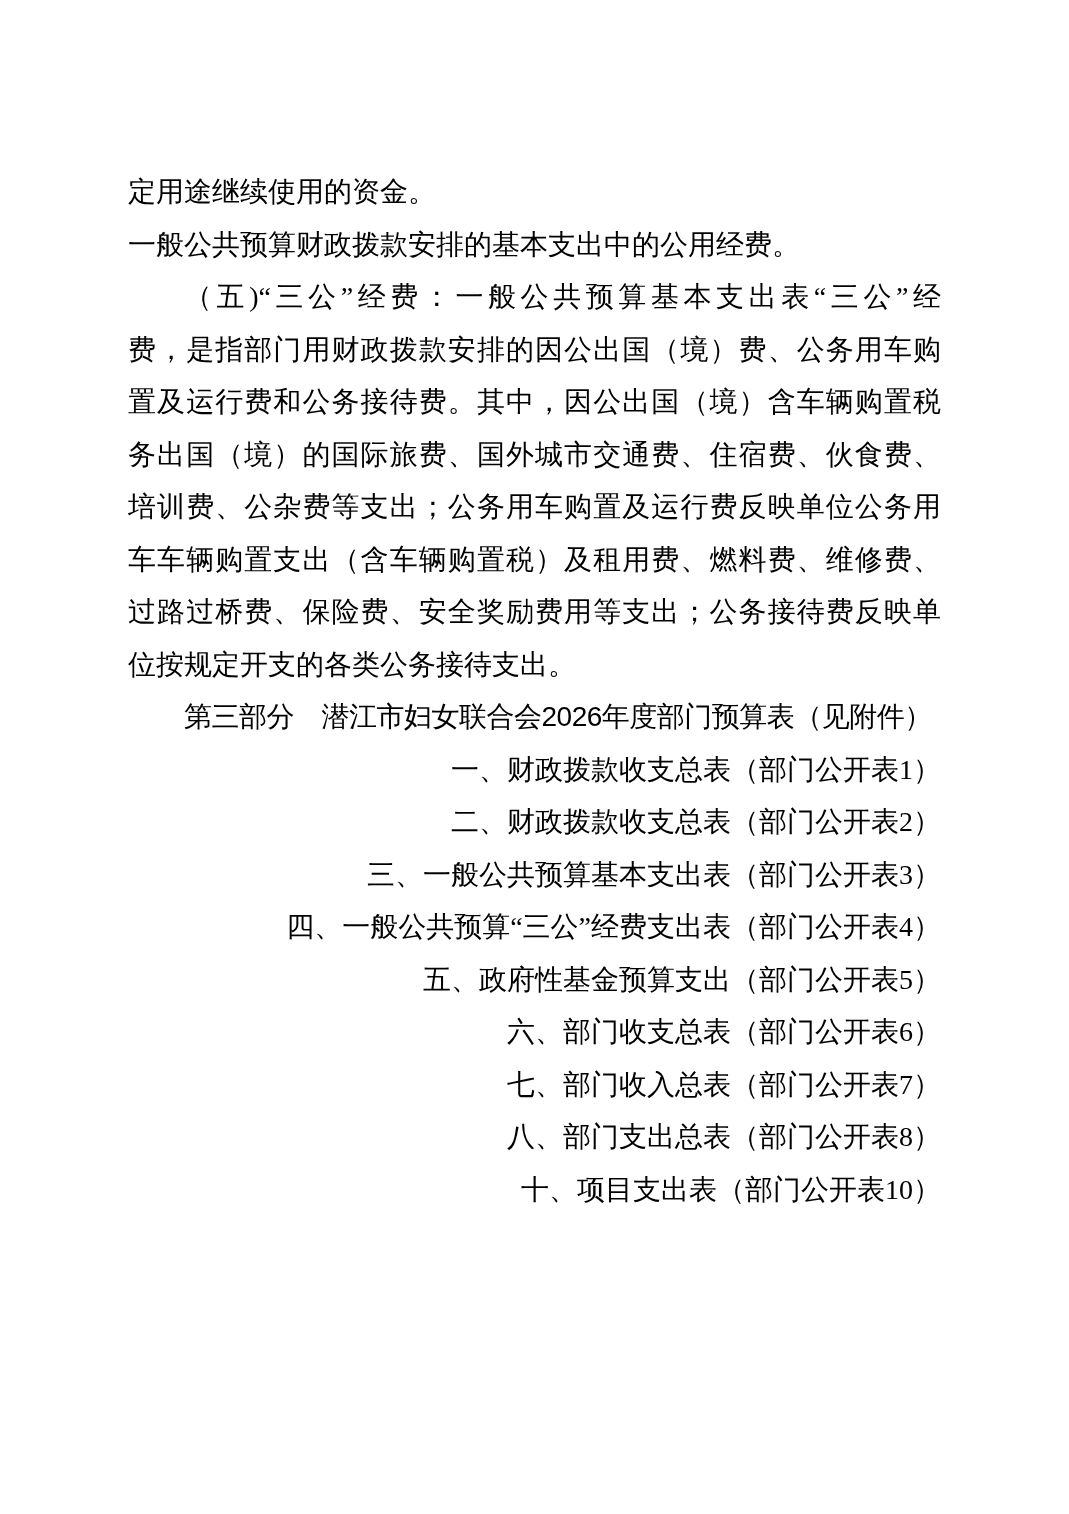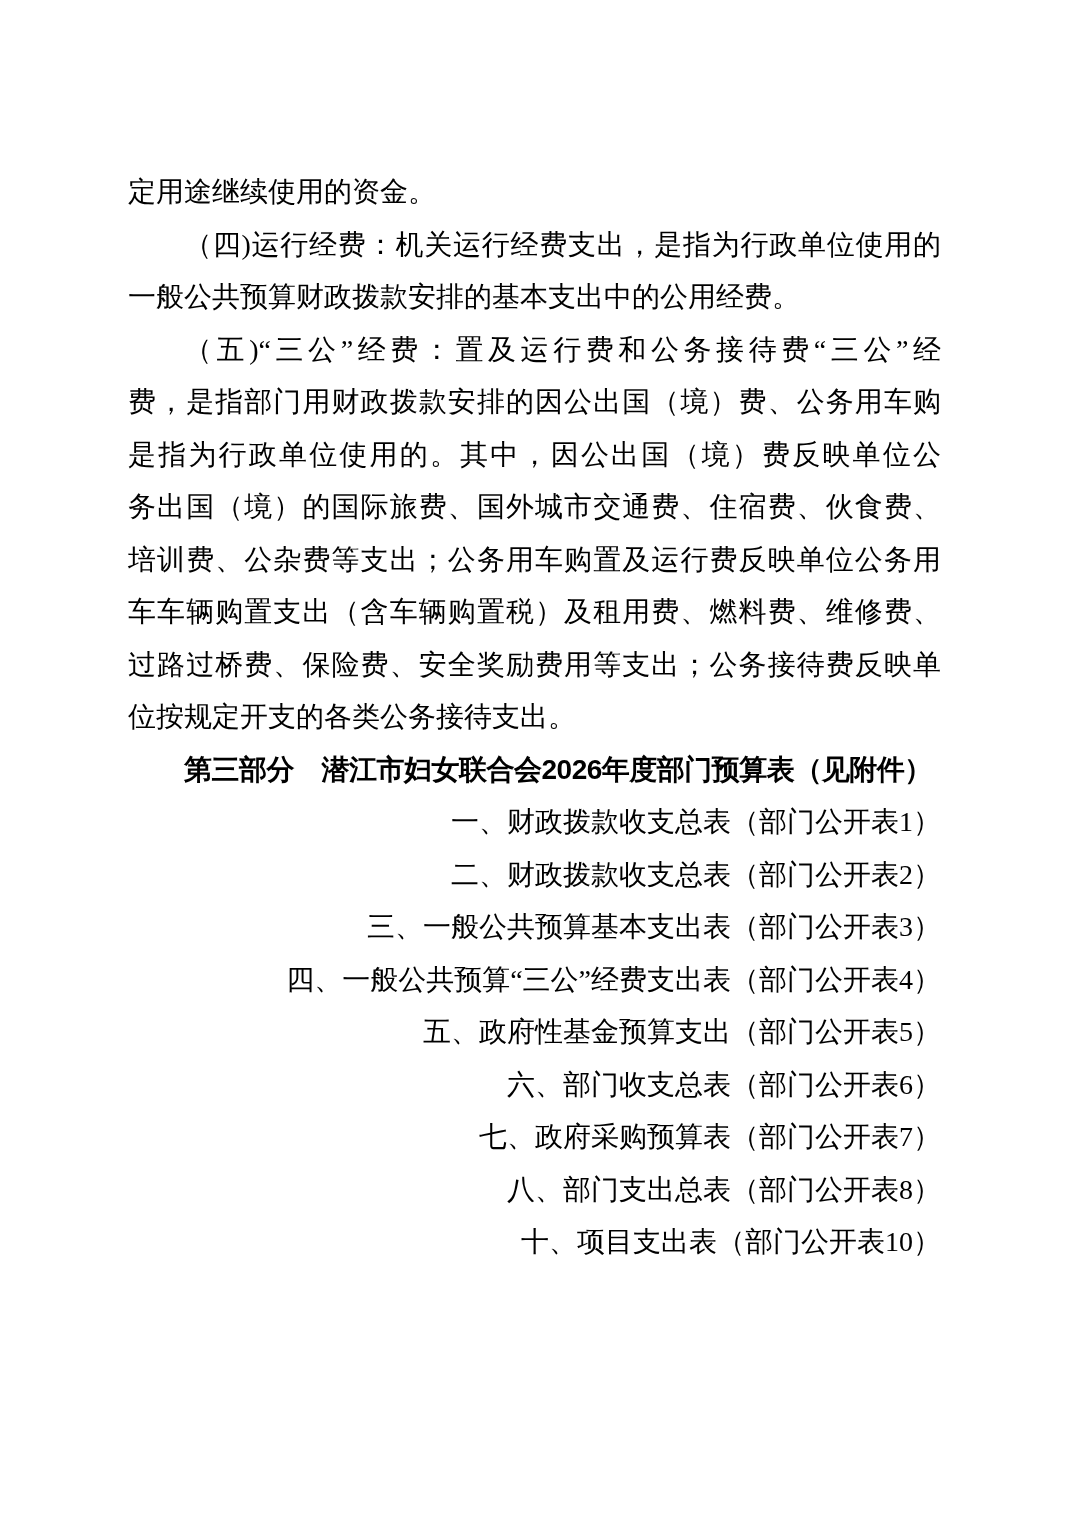--- a/index.html
+++ b/index.html
@@ -35,51 +35,50 @@
     text-indent: 2em;
     text-align: right;
   }
   .just {
     text-align: justify;
     text-align-last: justify;
     text-justify: inter-character;
   }
   .heading {
     font-family: "Liberation Sans", "DejaVu Sans", sans-serif;
-    font-weight: bold;
+    font-weight: normal;
     text-indent: 2em;
     letter-spacing: -0.5px;
   }
 </style>
 </head>
 <body>
 
 <div class="page">
   <div class="textblock">
 
     <div class="ln">定用途继续使用的资金。</div>
 
-    <div class="ln ind just">（四)运行经费：机关运行经费支出，是指为行政单位使用的</div>
     <div class="ln">一般公共预算财政拨款安排的基本支出中的公用经费。</div>
 
-    <div class="ln ind just">（五)“三公”经费：置及运行费和公务接待费“三公”经</div>
+    <div class="ln ind just">（五)“三公”经费：一般公共预算基本支出表“三公”经</div>
     <div class="ln just">费，是指部门用财政拨款安排的因公出国（境）费、公务用车购</div>
-    <div class="ln just">是指为行政单位使用的。其中，因公出国（境）费反映单位公</div>
+    <div class="ln just">置及运行费和公务接待费。其中，因公出国（境）含车辆购置税</div>
     <div class="ln just">务出国（境）的国际旅费、国外城市交通费、住宿费、伙食费、</div>
     <div class="ln just">培训费、公杂费等支出；公务用车购置及运行费反映单位公务用</div>
     <div class="ln just">车车辆购置支出（含车辆购置税）及租用费、燃料费、维修费、</div>
     <div class="ln just">过路过桥费、保险费、安全奖励费用等支出；公务接待费反映单</div>
     <div class="ln">位按规定开支的各类公务接待支出。</div>
 
     <div class="ln heading">第三部分　潜江市妇女联合会2026年度部门预算表（见附件）</div>
 
     <div class="ln ind">一、财政拨款收支总表（部门公开表1）</div>
     <div class="ln ind">二、财政拨款收支总表（部门公开表2）</div>
     <div class="ln ind">三、一般公共预算基本支出表（部门公开表3）</div>
     <div class="ln ind">四、一般公共预算“三公”经费支出表（部门公开表4）</div>
     <div class="ln ind">五、政府性基金预算支出（部门公开表5）</div>
     <div class="ln ind">六、部门收支总表（部门公开表6）</div>
-    <div class="ln ind">七、政府采购预算表（部门公开表7）</div>
+    <div class="ln ind">七、部门收入总表（部门公开表7）</div>
     <div class="ln ind">八、部门支出总表（部门公开表8）</div>
     <div class="ln ind">十、项目支出表（部门公开表10）</div>
 
   </div>
 </div>
 
 </body></html>

